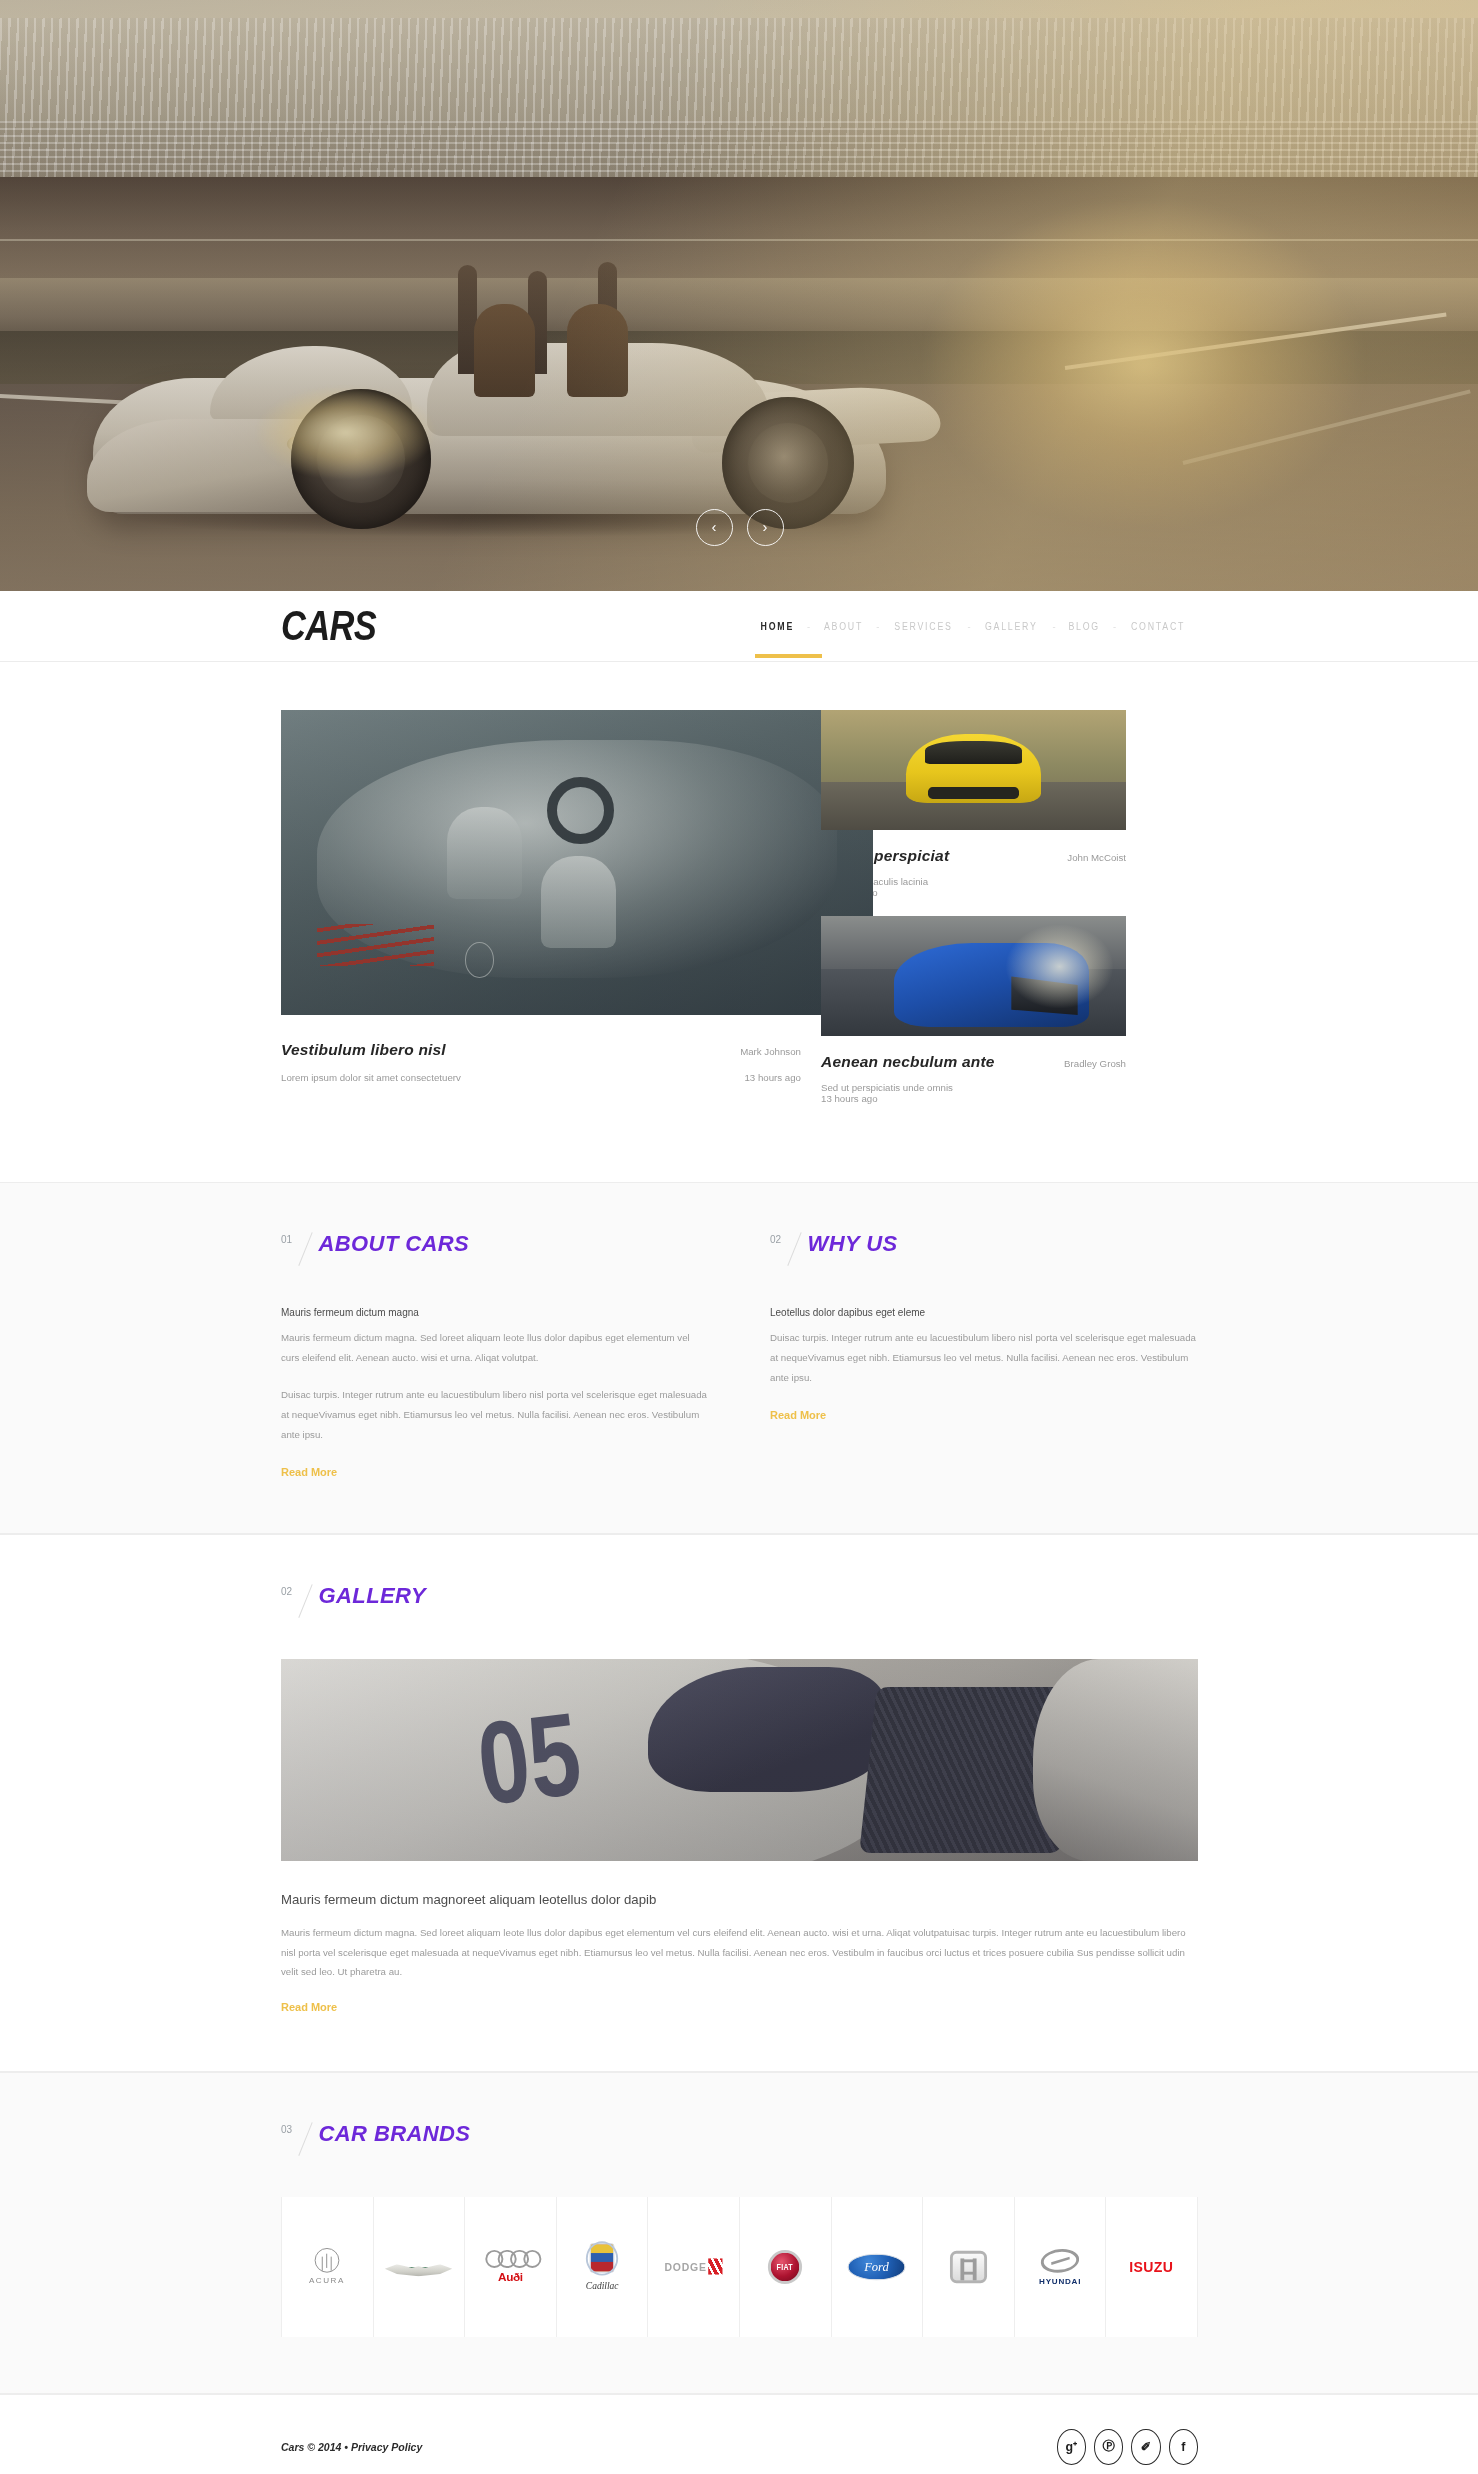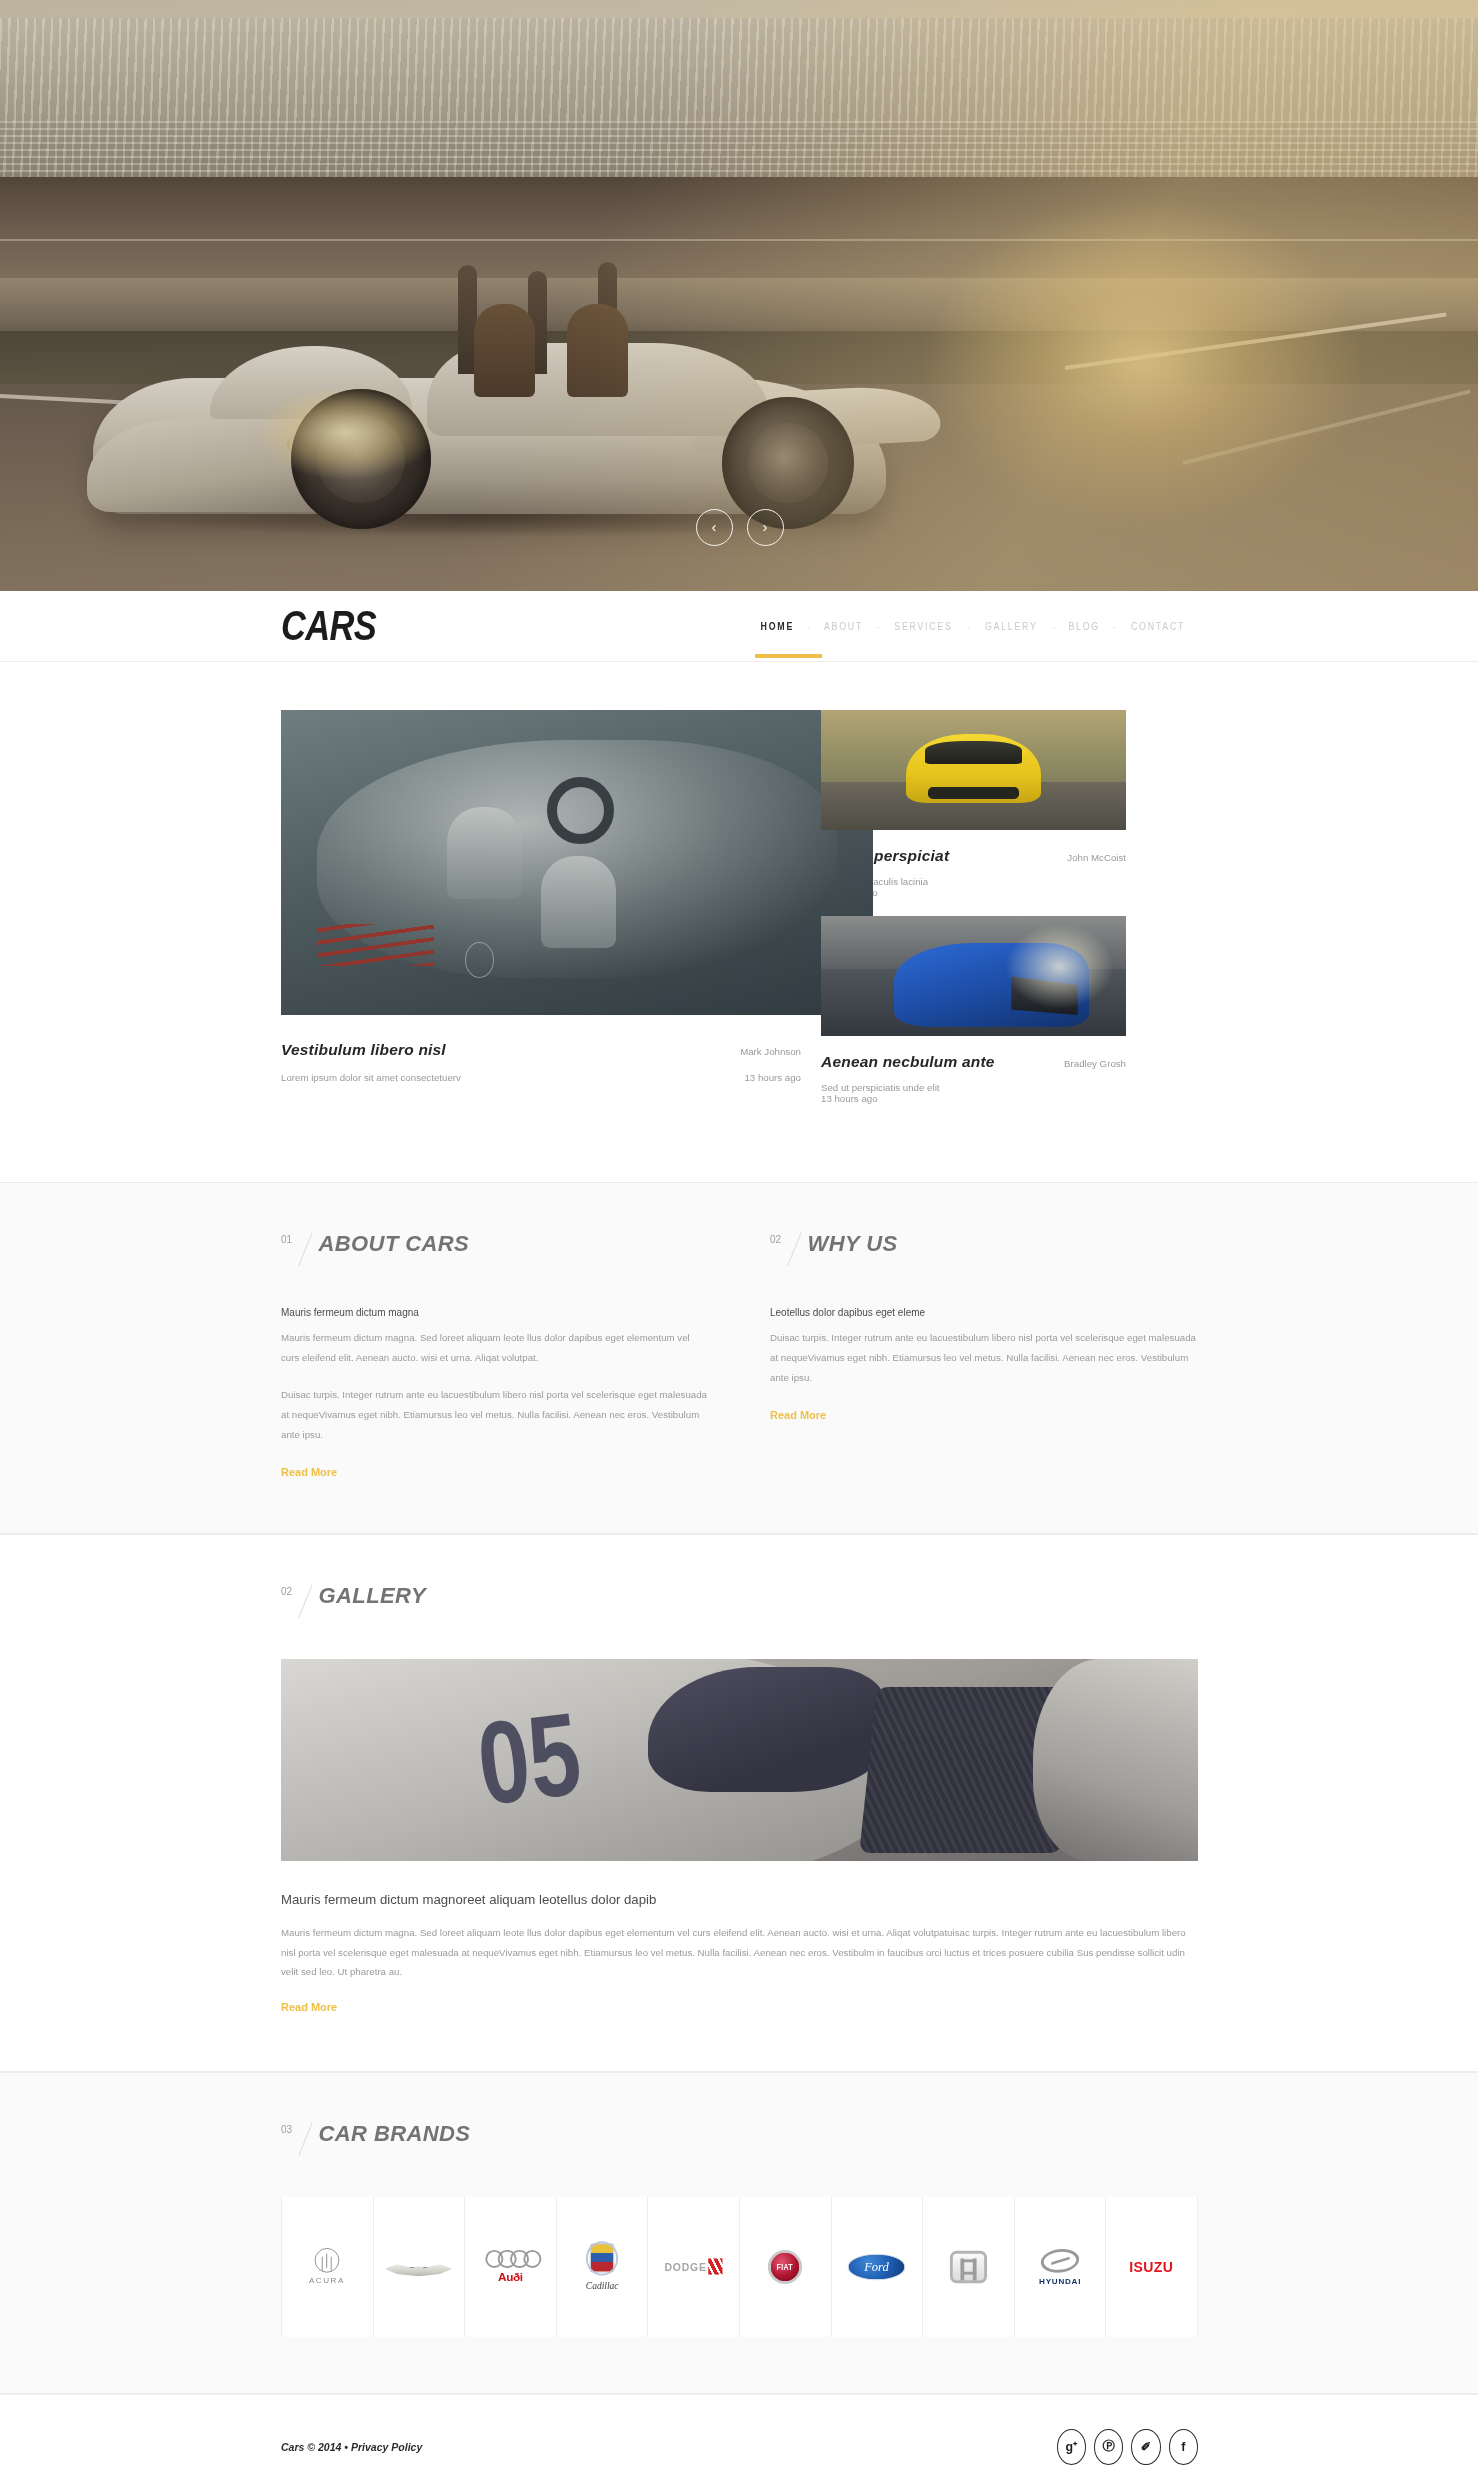--- a/index.html
+++ b/index.html
@@ -279,21 +279,21 @@
   .sec-head{ display:flex; align-items:flex-start; gap:0; margin-bottom:40px; }
   .sec-num{ font-size:10px; color:#9aa0a6; margin-top:3.1px; }
   .sec-slash{
     width:26.4px; height:36px; position:relative;
   }
   .sec-slash:after{
     content:""; position:absolute; left:50%; top:0; width:0.8px; height:36px;
     background:#dcdcdc; transform:rotate(22deg); transform-origin:center;
   }
   .sec-title{
-    font-size:22px; font-weight:bold; font-style:italic; color:#737373;
+    font-size:22px; font-weight:bold; font-style:italic; color:#6d28d9;
     letter-spacing:0.4px;
   }
 
   .two-col{ display:flex; gap:61px; padding:48px 0 54px; }
   .col{ width:428px; }
   .col-h{ font-size:10px; color:#4c4c4c; font-weight:normal; margin-bottom:10px; }
   .col-p{ font-size:9.7px; line-height:2.05; color:#9b9b9b; margin-bottom:17px; }
   .read-more{
     display:inline-block; font-size:11px; font-weight:bold; color:#eec04a;
     margin-top:4.7px; cursor:pointer;
@@ -560,21 +560,21 @@
             <div class="img-side img-blue">
               <div class="wall"></div>
               <div class="carB"></div>
               <div class="glow"></div>
             </div>
             <div class="post-meta t">
               <span class="post-title">Aenean necbulum ante</span>
               <span class="post-author">Bradley Grosh</span>
             </div>
             <div class="post-meta b">
-              <span class="post-sub">Sed ut perspiciatis unde elit</span>
+              <span class="post-sub">Sed ut perspiciatis unde omnis</span>
               <span class="post-time">13 hours ago</span>
             </div>
           </div>
 
         </div>
       </div>
     </div>
   </div>
 
   <div class="band">

